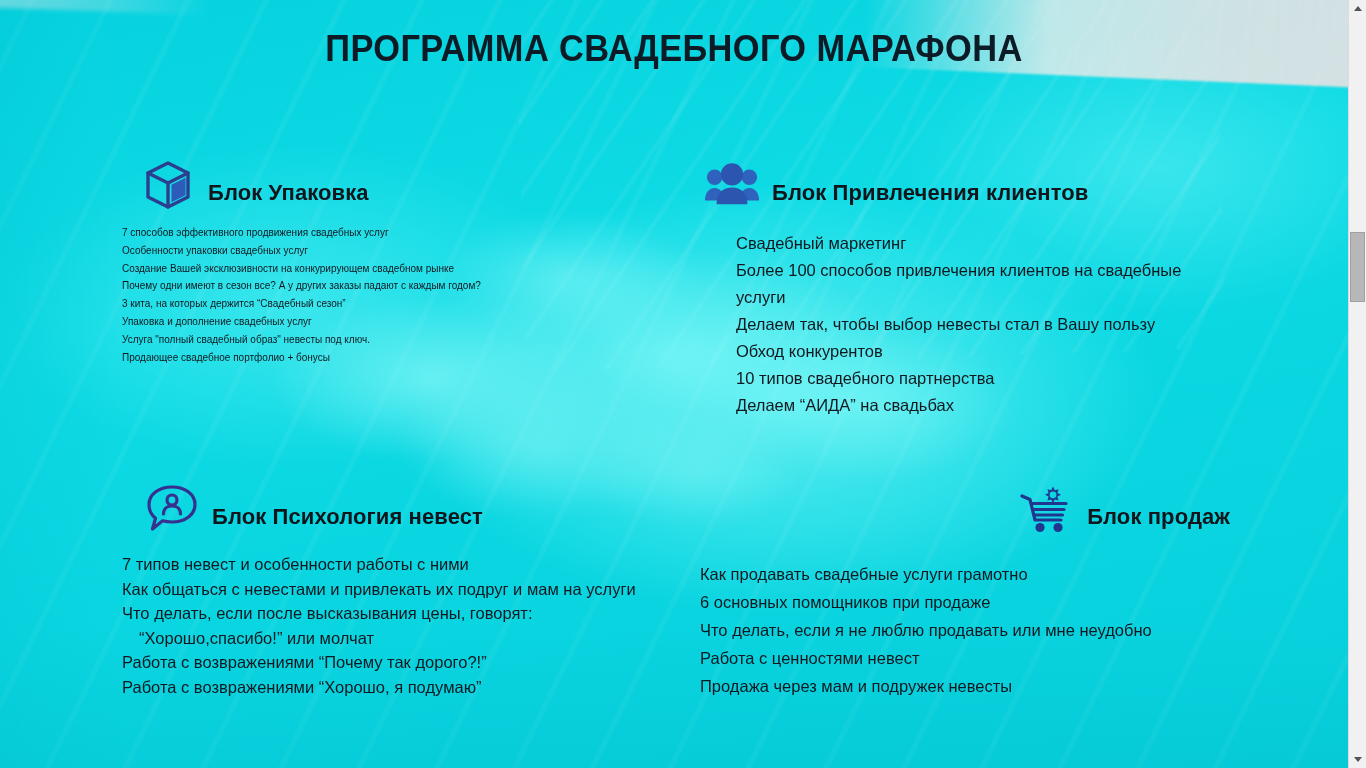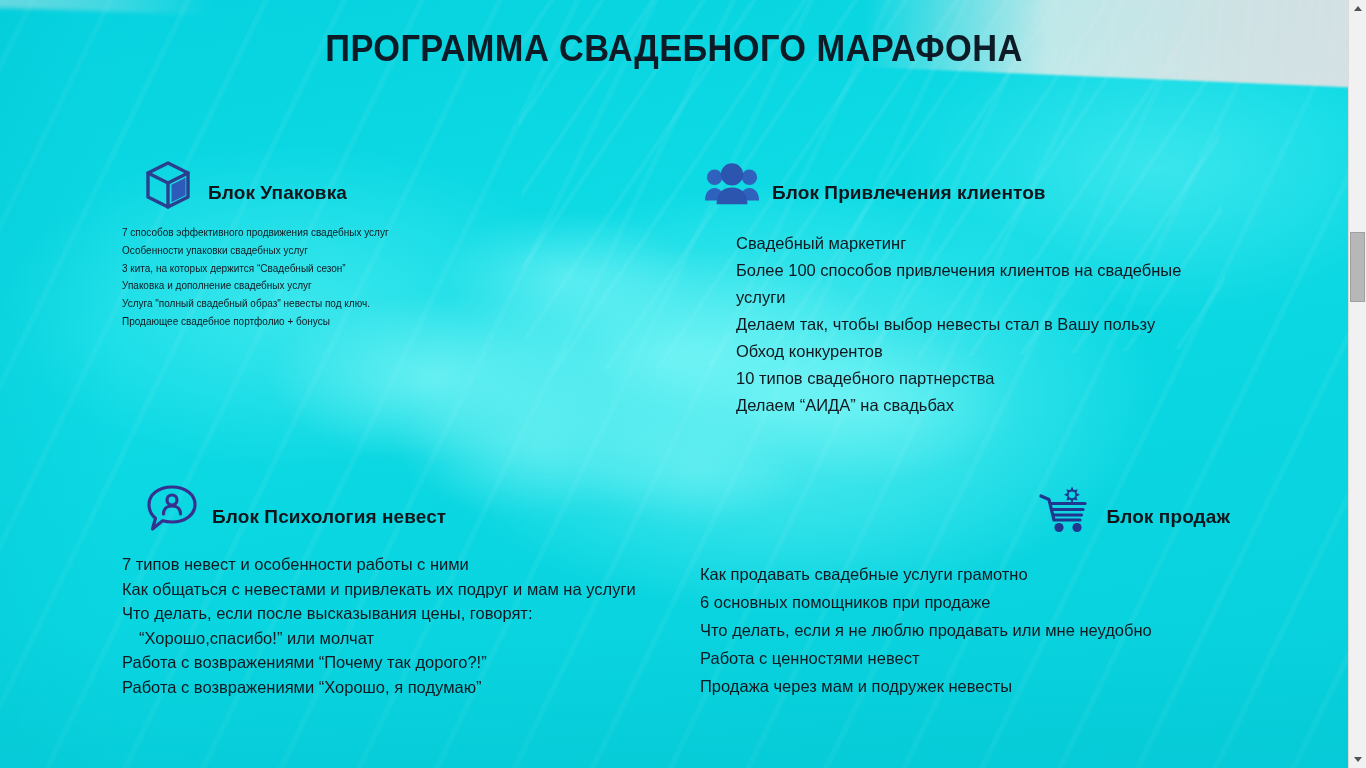--- a/index.html
+++ b/index.html
@@ -162,21 +162,21 @@
   }
   .block-icon {
     width: 56px;
     height: 56px;
     flex: 0 0 56px;
     display: flex;
     align-items: center;
     justify-content: center;
   }
   .block-title {
-    font-size: 19px;
+    font-size: 22px;
     font-weight: bold;
     color: #10161c;
     white-space: nowrap;
     letter-spacing: 0.1px;
     margin-top: 15px;
   }
 
   .block-list {
     margin: 0;
     padding: 0;
@@ -282,20 +282,22 @@
               <path d="M26 24 L26 48"></path>
             </g>
             <path d="M29.5 25.8 L43.5 18.8 L43.5 36.2 L29.5 43.2 Z" fill="#2d5bb9"></path>
           </svg>
         </span>
         <span class="block-title">Блок Упаковка</span>
       </div>
       <ul class="block-list">
         <li>7 способов эффективного продвижения свадебных услуг</li>
         <li>Особенности упаковки свадебных услуг</li>
+        <li>Создание Вашей эксклюзивности на конкурирующем свадебном рынке</li>
+        <li>Почему одни имеют в сезон все? А у других заказы падают с каждым годом?</li>
         <li>3 кита, на которых держится “Свадебный сезон”</li>
         <li>Упаковка и дополнение свадебных услуг</li>
         <li>Услуга "полный свадебный образ" невесты под ключ.</li>
         <li>Продающее свадебное портфолио + бонусы</li>
       </ul>
     </section>
 
     <section class="block" id="block-attraction">
       <div class="block-head">
         <span class="block-icon">

